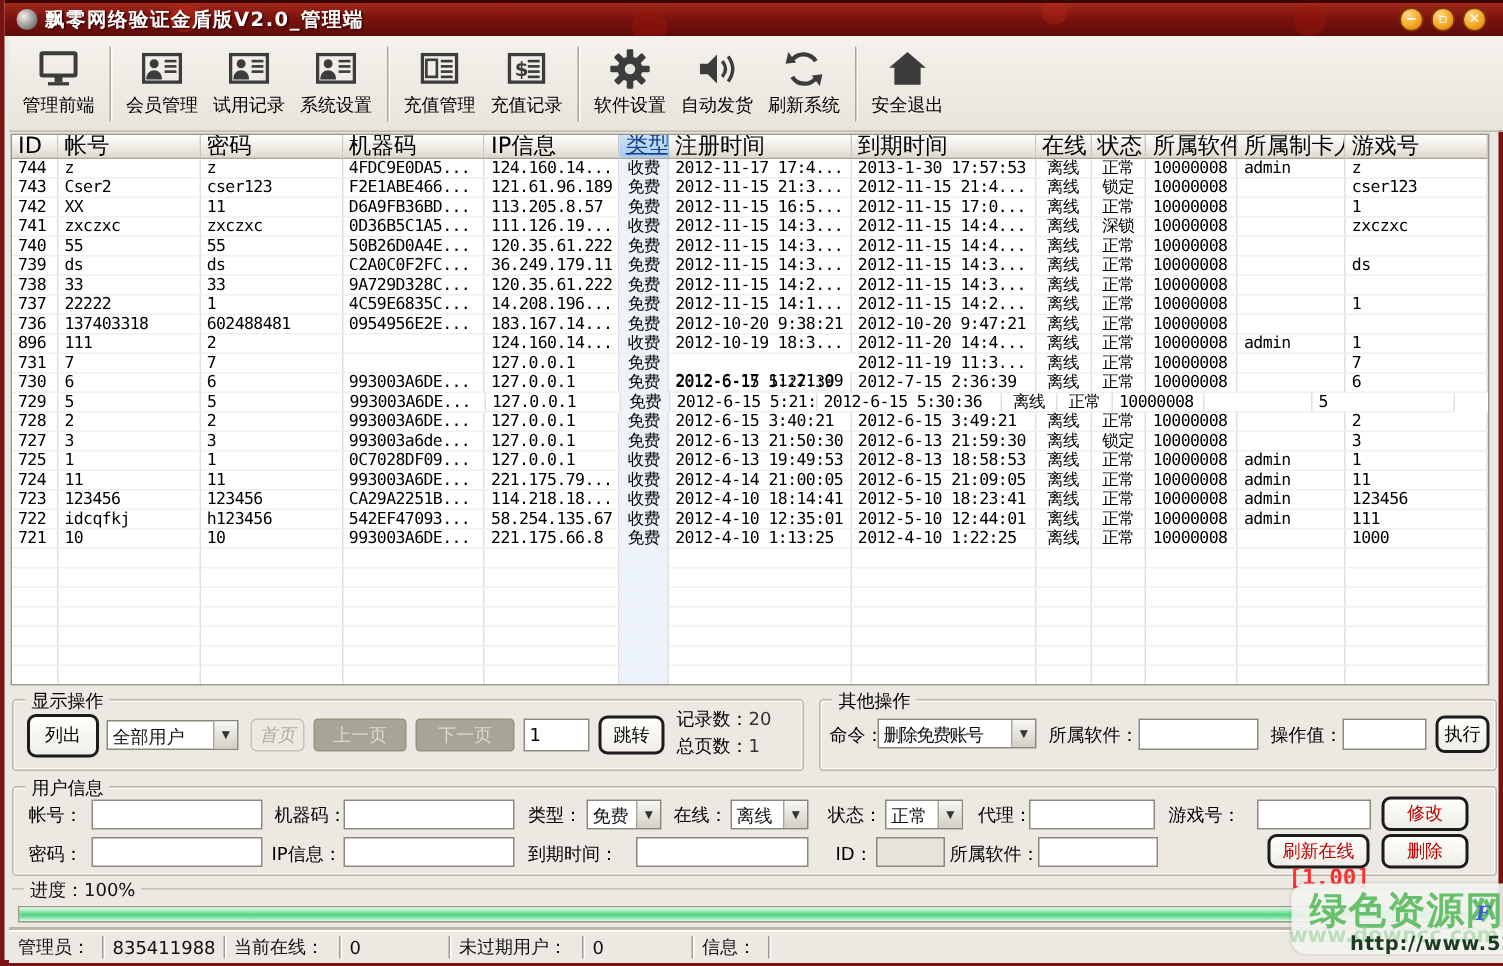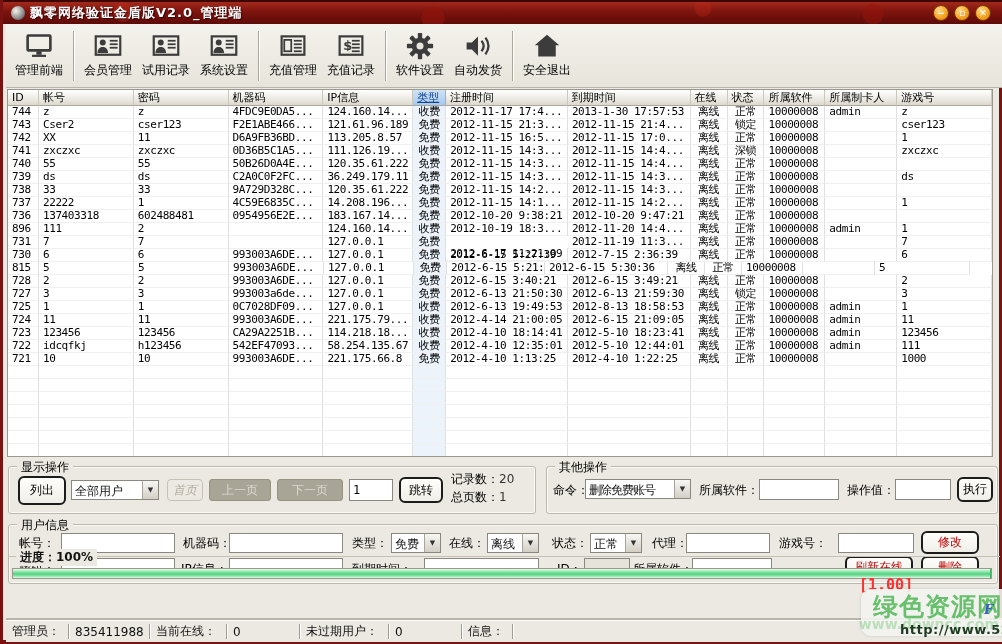--- a/index.html
+++ b/index.html
@@ -23,21 +23,21 @@
   
   .toolbar{position:absolute;left:3px;top:24px;width:996px;height:64px;background:linear-gradient(180deg,#f4f2ec,#e7e4db);border-bottom:1px solid #b9b5aa;display:flex;align-items:center;padding-left:4px;box-sizing:border-box;}
   .tb-group{display:flex;}
   .tb-sep{width:1px;height:50px;background:#aaa69b;box-shadow:1px 0 0 #fff;margin:0 5px;flex:none;}
   .tb-item{width:58px;height:56px;display:flex;flex-direction:column;align-items:center;justify-content:center;gap:2px;cursor:default;}
   .tb-item svg{width:30px;height:28px;flex:none;}
   .tb-label{font-size:12px;color:#000;white-space:nowrap;}
   
   .table{position:absolute;left:4px;top:89px;width:986px;height:368px;background:#fff;border:1px solid #9a978d;box-sizing:border-box;overflow:hidden;}
   .thead{display:flex;height:16px;}
-  .th{box-sizing:border-box;height:16px;line-height:15px;padding-left:4px;font-size:11px;color:#000;white-space:nowrap;overflow:hidden;
+  .th{box-sizing:border-box;height:16px;line-height:15px;padding-left:4px;font-size:15px;color:#000;white-space:nowrap;overflow:hidden;
       background:linear-gradient(180deg,#ffffff,#e9e6de 70%,#dcd8ce);border-right:1px solid #cac7bd;border-bottom:1px solid #aaa79c;}
   .th-sel{background:linear-gradient(180deg,#cfe3f8,#a6c9ee);color:#15428b;text-decoration:underline;border-right:1px solid #8fb3d9;font-family:Liberation Serif, serif;}
   .tr{display:flex;height:13px;}
   .td{box-sizing:border-box;height:13px;line-height:12px;padding-left:4px;font-size:11px;letter-spacing:-0.4px;
       font-family:"DejaVu Sans Mono","DejaVu Sans",monospace;white-space:nowrap;overflow:hidden;
       border-right:1px solid #e0e0e0;border-bottom:1px solid #f0f0f0;color:#000;}
   .td.c{text-align:center;padding-left:0;}
   .td-type{background:#ecf3fb;}
   
   .group{position:absolute;border:1px solid #bcb8ad;border-radius:3px;box-shadow:inset 0 0 0 1px #fbfaf7;box-sizing:border-box;}
@@ -49,21 +49,21 @@
   .btn-flat{background:none;border:1px solid #c6c2b8;border-radius:4px;color:#b0aca1;font-size:12px;display:inline-flex;align-items:center;justify-content:center;box-sizing:border-box;font-style:italic;}
   .btn-page{background:#a8a496;border:1px solid #97937f;border-radius:3px;color:#ddd9cf;font-size:12px;display:inline-flex;align-items:center;justify-content:center;box-sizing:border-box;}
   .input{background:#fff;border:1px solid #8a887e;box-sizing:border-box;font-size:12px;padding:1px 3px;font-family:"DejaVu Sans Mono",monospace;color:#000;overflow:hidden;white-space:nowrap;}
   .input.disabled{background:#e6e3da;}
   .combo{display:flex;background:#fff;border:1px solid #8a887e;box-sizing:border-box;height:20px;cursor:default;}
   .combo-text{flex:1;padding:2px 3px;font-size:12px;white-space:nowrap;overflow:hidden;}
   .combo-btn{width:15px;flex:none;background:linear-gradient(180deg,#f8f7f4,#d3cfc5);border-left:1px solid #a9a49a;display:flex;align-items:center;justify-content:center;font-size:7px;color:#333;}
   .lbl{font-size:12px;color:#000;white-space:nowrap;}
   .abs{position:absolute;}
   
-  .progress-wrap{position:absolute;left:5px;top:556px;width:992px;height:34px;border-top:1px solid #c4c0b5;box-sizing:border-box;font-weight:bold;}
+  .progress-wrap{position:absolute;left:5px;top:592px;width:992px;height:34px;border-top:1px solid #c4c0b5;box-sizing:border-box;}
   .progress-label{position:absolute;top:-8px;left:8px;background:#ece9e2;padding:0 4px;font-size:12px;}
   .progress-track{position:absolute;left:4px;top:11px;width:980px;height:11px;border:1px solid #9a978d;background:#f4f3ef;box-sizing:border-box;}
   .progress-fill{height:100%;background:linear-gradient(180deg,#eafbef 0%,#8fe7ab 30%,#55d282 55%,#8fe7ab 80%,#eafbef 100%);border-right:1px solid #3fae66;box-sizing:border-box;}
   
   .statusbar{position:absolute;left:3px;top:620px;width:996px;height:21px;background:#ece9e2;border-top:1px solid #fff;box-shadow:0 -2px 0 #b9b5aa;display:flex;align-items:center;font-size:12px;}
   .sb-sep{width:1px;height:15px;background:#9f9c93;box-shadow:1px 0 0 #fff;flex:none;}
   .sb-cell{padding:0 6px;white-space:nowrap;overflow:hidden;}
   .sb-url{font-weight:bold;color:#1e3b22;font-size:13px;letter-spacing:0.5px;}
   
   .version-tag{position:absolute;left:856px;top:576px;color:#ff2f2f;font-weight:bold;font-size:15px;font-family:"DejaVu Sans Mono",monospace;z-index:5;}
@@ -180,20 +180,29 @@
         <span class="tb-label">软件设置</span>
       </div>
       <div class="tb-item">
         <svg viewBox="0 0 32 32">
             <polygon points="3,12 9,12 16,5 16,27 9,20 3,20" fill="#3c3c3c"></polygon>
             <path d="M20 10 q5 6 0 12" stroke="#3c3c3c" stroke-width="2.6" fill="none"></path>
             <path d="M24.5 6.5 q7 9.5 0 19" stroke="#3c3c3c" stroke-width="2.6" fill="none"></path>
           </svg>
         <span class="tb-label">自动发货</span>
       </div>
+      <div class="tb-item">
+        <svg viewBox="0 0 32 32">
+            <path d="M25 10 A11 11 0 0 0 7 9" stroke="#3c3c3c" stroke-width="3.2" fill="none"></path>
+            <polygon points="4,3 10,11 2,12" fill="#3c3c3c"></polygon>
+            <path d="M7 22 A11 11 0 0 0 25 23" stroke="#3c3c3c" stroke-width="3.2" fill="none"></path>
+            <polygon points="28,29 22,21 30,20" fill="#3c3c3c"></polygon>
+          </svg>
+        <span class="tb-label">刷新系统</span>
+      </div>
     </div>
     <div class="tb-sep"></div>
     <div class="tb-group">
       <div class="tb-item">
         <svg viewBox="0 0 32 32">
             <polygon points="16,3 30,15 26,15 26,28 6,28 6,15 2,15" fill="#3c3c3c"></polygon>
           </svg>
         <span class="tb-label">安全退出</span>
       </div>
     </div>
@@ -390,21 +399,21 @@
           <div class="td c td-type" style="width: 33px;">免费</div>
           <div class="td" style="width: 122px;">2012-6-15 5:27:39</div>
           <div class="td" style="width: 123px;">2012-7-15 2:36:39</div>
           <div class="td c" style="width: 37px;">离线</div>
           <div class="td c" style="width: 37px;">正常</div>
           <div class="td" style="width: 61px;">10000008</div>
           <div class="td" style="width: 72px;"></div>
           <div class="td" style="width: 95px;">6</div>
         </div>
         <div class="tr">
-          <div class="td" style="width: 31px;">815</div>
+          <div class="td" style="width: 31px;">729</div>
           <div class="td" style="width: 95px;">5</div>
           <div class="td" style="width: 95px;">5</div>
           <div class="td" style="width: 95px;">993003A6DE...</div>
           <div class="td" style="width: 90px;">127.0.0.1</div>
           <div class="td c td-type" style="width: 33px;">免费</div>
           <div class="td" style="width: 98px;">2012-6-15 5:21:36</div>
           <div class="td" style="width: 123px;">2012-6-15 5:30:36</div>
           <div class="td c" style="width: 37px;">离线</div>
           <div class="td c" style="width: 37px;">正常</div>
           <div class="td" style="width: 61px;">10000008</div>

